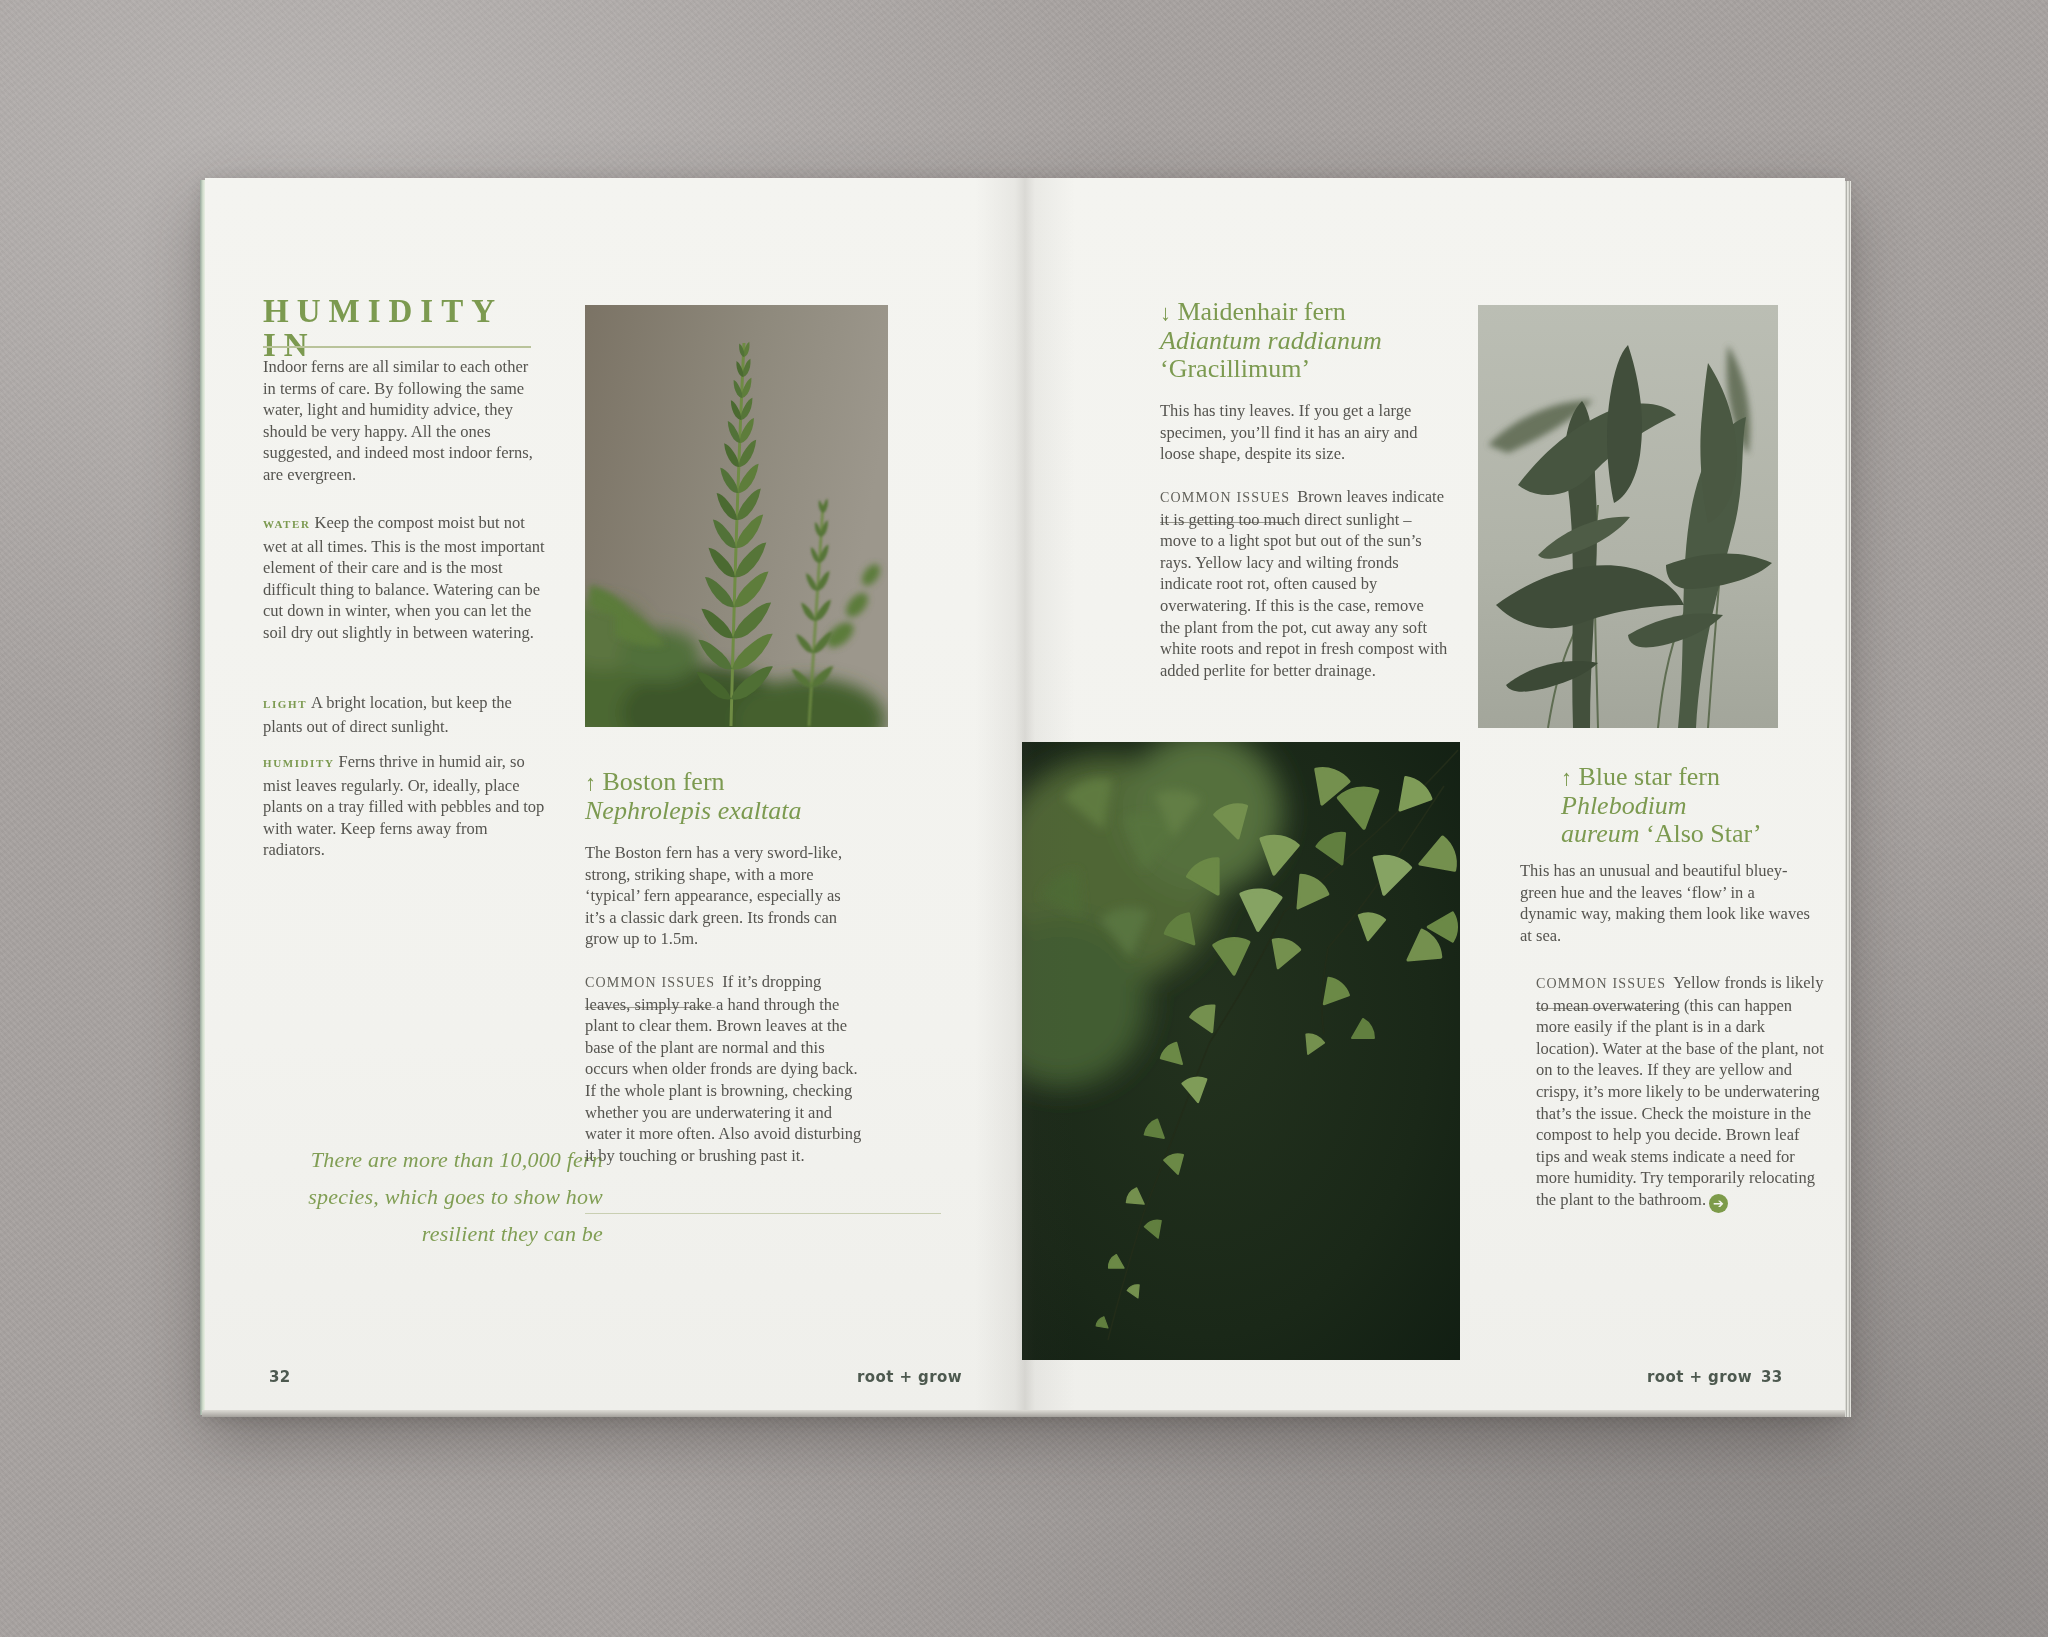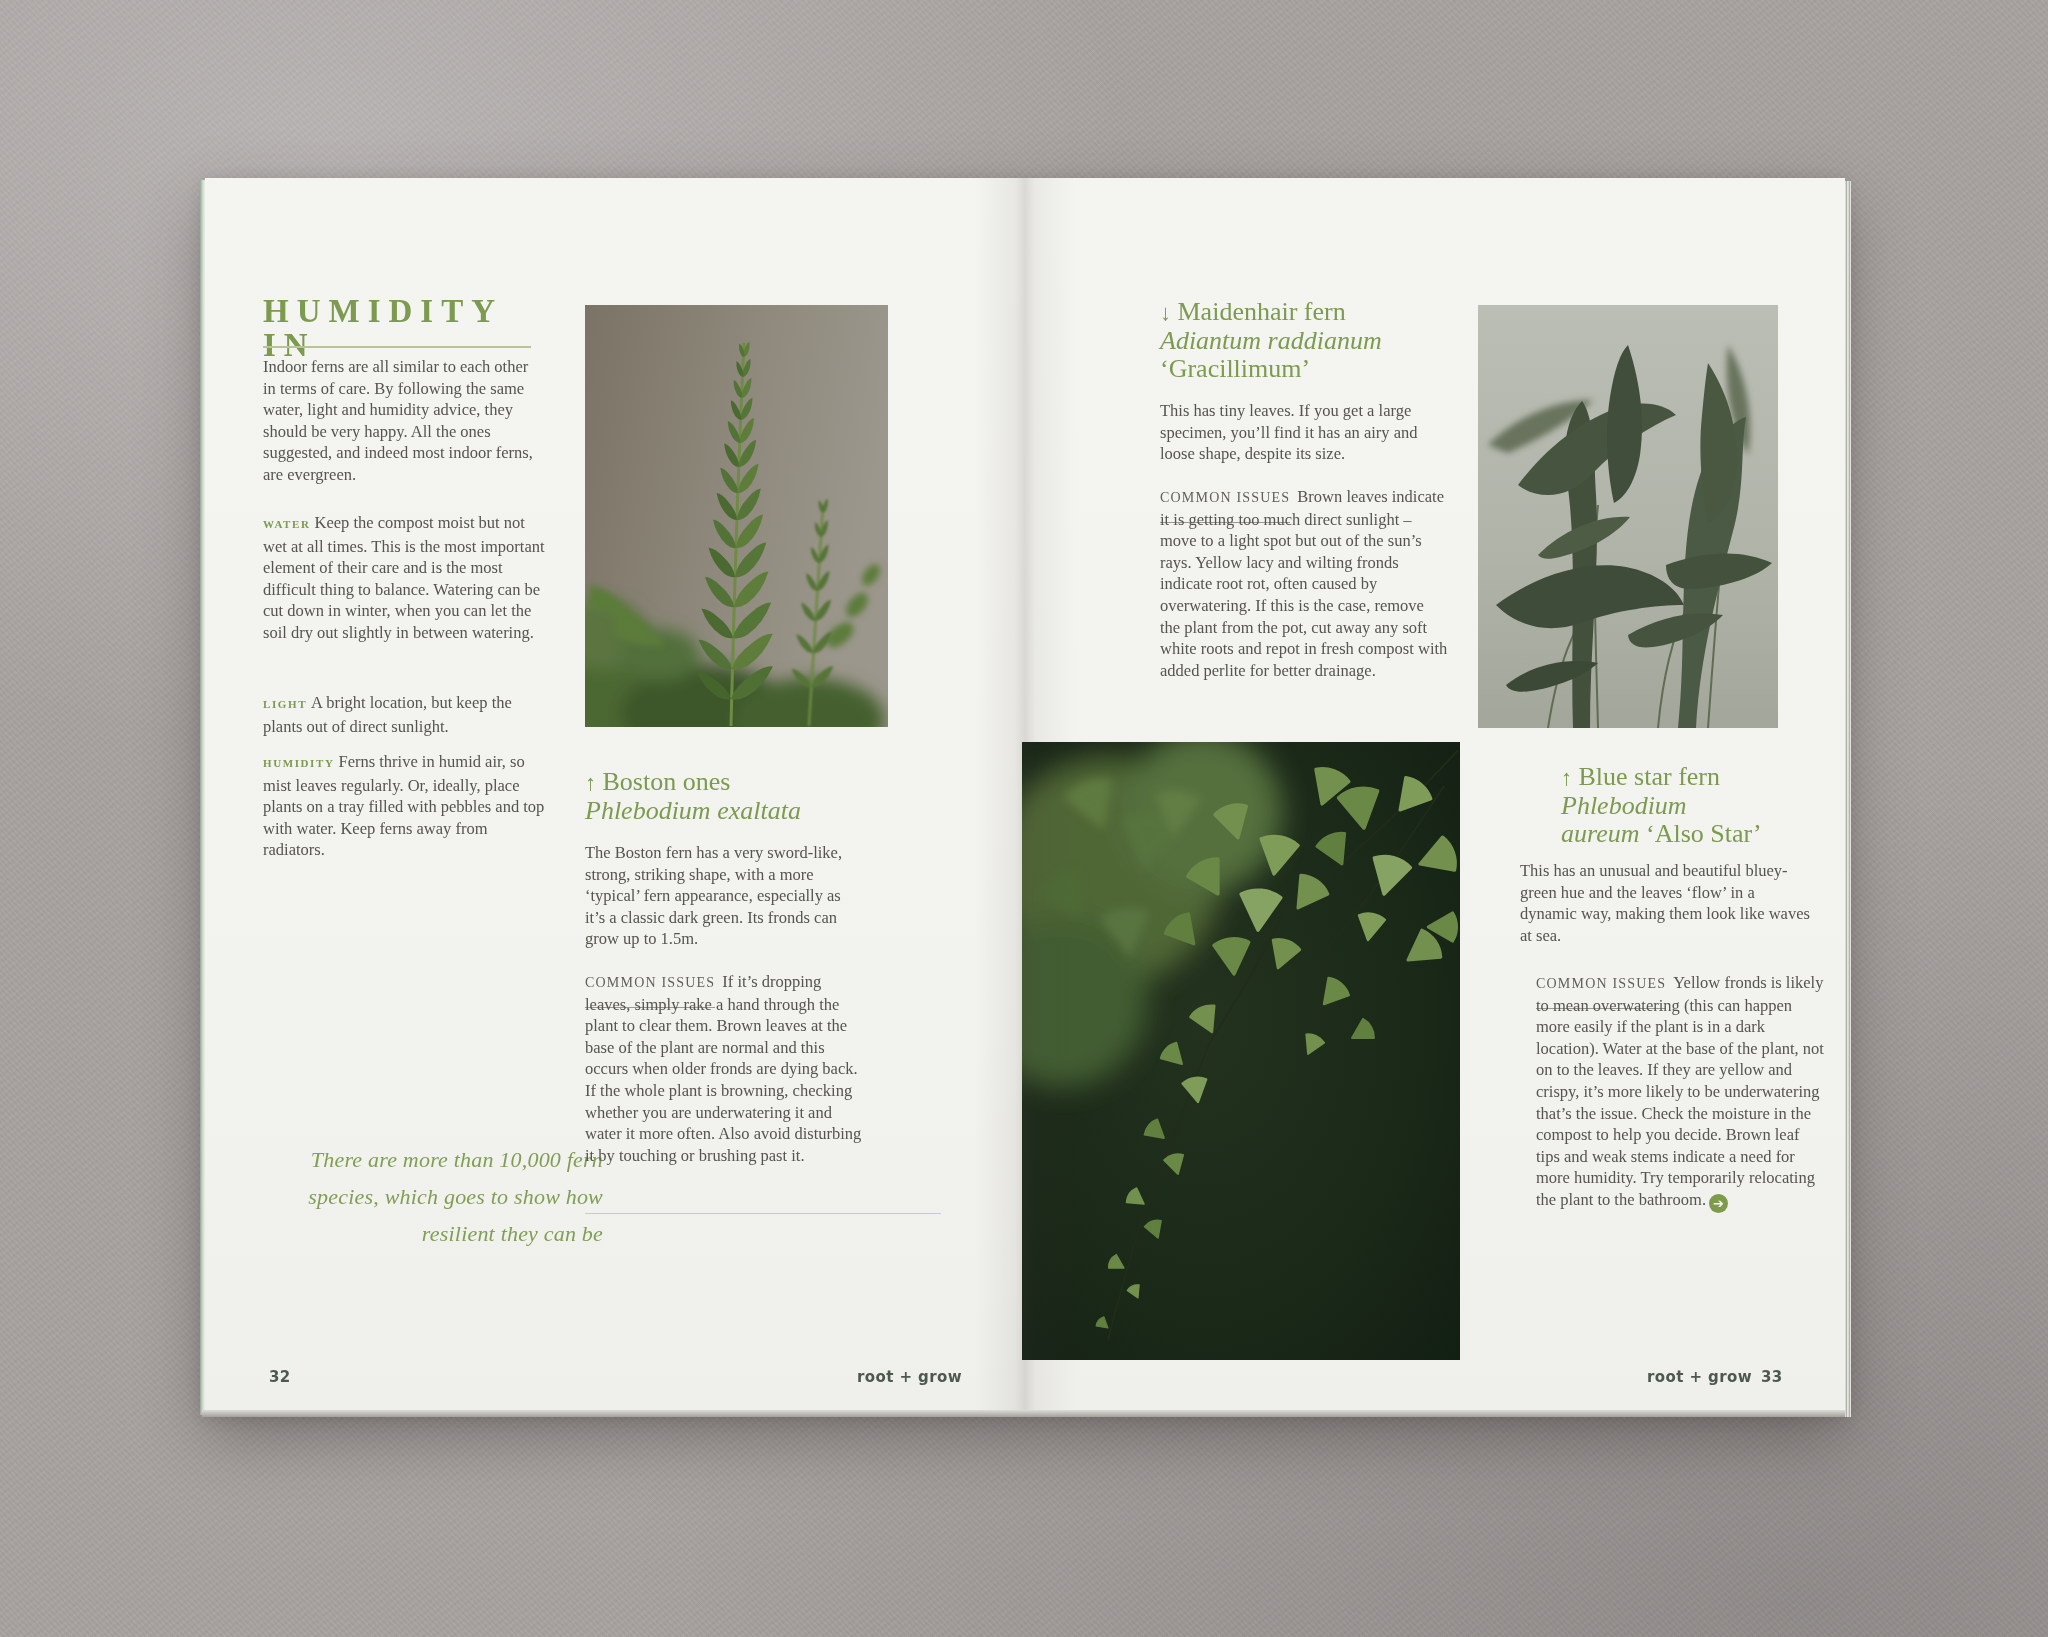--- a/index.html
+++ b/index.html
@@ -177,22 +177,22 @@
           <use href="#lf" fill="#5e7d3b" transform="translate(147,364) rotate(-28) scale(1.5)"></use>
           <use href="#lf" fill="#527238" transform="translate(147,364) scale(-1.24,1.24) rotate(-28)"></use>
           <use href="#lf" fill="#4f6f34" transform="translate(146,394) rotate(-25) scale(1.48)"></use>
           <use href="#lf" fill="#46652d" transform="translate(146,394) scale(-1.22,1.22) rotate(-25)"></use>
         </g>
       </svg>
     </div>
 
     <div class="abs species-head" style="left:380px;top:590px;width:300px;">
       <div><span class="arrow">↑</span>
-        <span>Boston ones</span></div>
-      <div class="latin">Phlebodium exaltata</div>
+        <span>Boston fern</span></div>
+      <div class="latin">Nephrolepis exaltata</div>
     </div>
     <div class="abs body-col" style="left:380px;top:664px;width:278px;">
       <p>The Boston fern has a very sword-like, strong, striking shape, with a more ‘typical’ fern appearance, especially as it’s a classic dark green. Its fronds can grow up to 1.5m.</p>
     </div>
     <div class="abs body-col" style="left:380px;top:793px;width:282px;">
       <p><span class="issues-label">COMMON ISSUES</span><span>If it’s dropping leaves, simply rake a hand through the plant to clear them. Brown leaves at the base of the plant are normal and this occurs when older fronds are dying back. If the whole plant is browning, checking whether you are underwatering it and water it more often. Also avoid disturbing it by touching or brushing past it.</span></p>
     </div>
     <div class="abs thin-rule" style="left:380px;top:1035px;width:356px;"></div>
 
     <div class="abs footer-text" style="left:52px;top:1190px;margin-left:12px;">32</div>

